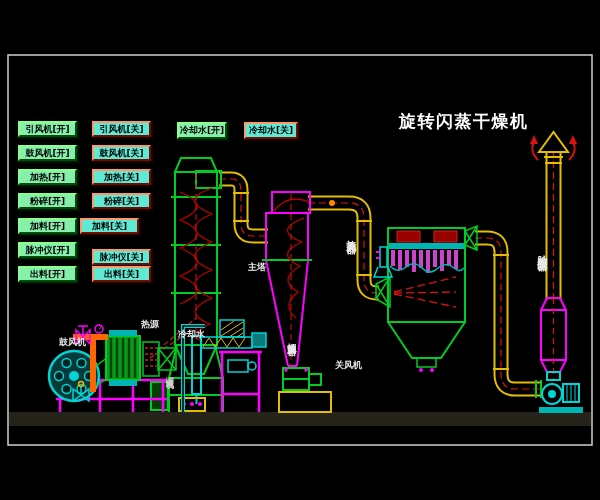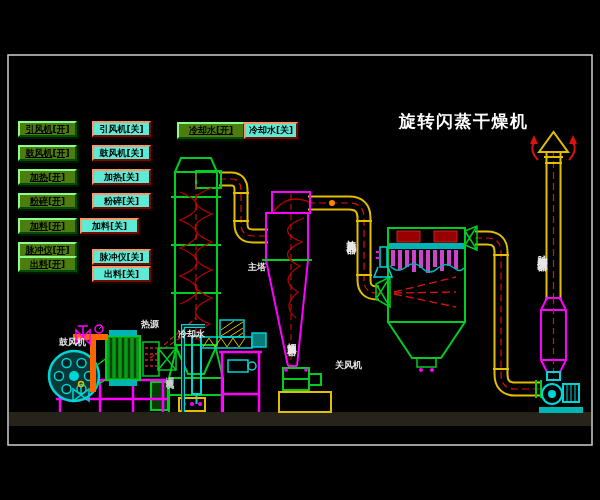--- a/index.html
+++ b/index.html
@@ -4,22 +4,22 @@
 <style>
   html,body{margin:0;padding:0;background:#000;}
   .stage{position:relative;width:600px;height:500px;background:#000;overflow:hidden;
          font-family:"DejaVu Sans",sans-serif;}
   .stage svg{position:absolute;left:0;top:0;z-index:1;}
   .title{position:absolute;left:355px;top:110px;z-index:3;color:#fff;
          font:bold 17px "DejaVu Sans",sans-serif;letter-spacing:1.5px;white-space:nowrap;margin-left:44px;}
   .btn{position:absolute;width:59px;height:16px;z-index:3;display:flex;align-items:center;
        justify-content:center;box-sizing:border-box;color:#000;cursor:pointer;
        font:bold 9px "DejaVu Sans",sans-serif;white-space:nowrap;overflow:hidden;}
-  .on{background:#4d7c0f;border:2px solid;border-color:#8aff8a #004d08 #004d08 #8aff8a;
-      box-shadow:1px 1px 0 1px #001a02;text-decoration:underline;}
+  .on{background:#86efac;border:2px solid;border-color:#8aff8a #004d08 #004d08 #8aff8a;
+      box-shadow:1px 1px 0 1px #001a02;}
   .off{background:#5eead4;border:2px solid;border-color:#ff9868 #6e0f00 #6e0f00 #ff9868;
       box-shadow:1px 1px 0 1px #1a0300;}
   .lbl{position:absolute;z-index:3;color:#e8e8e8;font:bold 9px "DejaVu Sans",sans-serif;
        white-space:nowrap;line-height:1;padding-left:32px;}
   .vert{writing-mode:vertical-rl;text-orientation:upright;letter-spacing:1px;}
   .v10{font-size:10px;}
   .tiny{font-size:8px;color:#cfcfcf;}
 </style>
 </head>
 <body>
@@ -227,23 +227,23 @@
   <div class="btn on" style="left:18px;top:145px">鼓风机[开]</div>
   <div class="btn off" style="left:92px;top:145px">鼓风机[关]</div>
   <div class="btn on" style="left:18px;top:169px">加热[开]</div>
   <div class="btn off" style="left:92px;top:169px">加热[关]</div>
   <div class="btn on" style="left:18px;top:193px">粉碎[开]</div>
   <div class="btn off" style="left:92px;top:193px">粉碎[关]</div>
   <div class="btn on" style="left:18px;top:218px">加料[开]</div>
   <div class="btn off" style="left:80px;top:218px">加料[关]</div>
   <div class="btn on" style="left:18px;top:242px">脉冲仪[开]</div>
   <div class="btn off" style="left:92px;top:249px">脉冲仪[关]</div>
-  <div class="btn on" style="left:18px;top:256px">出料[开]</div>
+  <div class="btn on" style="left:18px;top:266px">出料[开]</div>
   <div class="btn off" style="left:92px;top:266px">出料[关]</div>
-  <div class="btn on" style="left:177px;top:122px;width:68px;height:17px">冷却水[开]</div>
+  <div class="btn on" style="left:177px;top:122px;width:50px;height:17px">冷却水[开]</div>
   <div class="btn off" style="left:244px;top:122px;width:54px;height:17px">冷却水[关]</div>
 
   <div class="lbl" style="left:216px;top:263px">主塔</div>
   <div class="lbl vert v10" style="left:314px;top:232px">旋风分离器</div>
   <div class="lbl vert v10" style="left:505px;top:247px">脉冲布袋除尘器</div>
   <div class="lbl" style="left:27px;top:338px">鼓风机</div>
   <div class="lbl" style="left:109px;top:320px">热源</div>
   <div class="lbl" style="left:146px;top:330px">冷却水</div>
   <div class="lbl vert" style="left:255px;top:336px">螺旋加料器</div>
   <div class="lbl" style="left:303px;top:361px">关风机</div>

